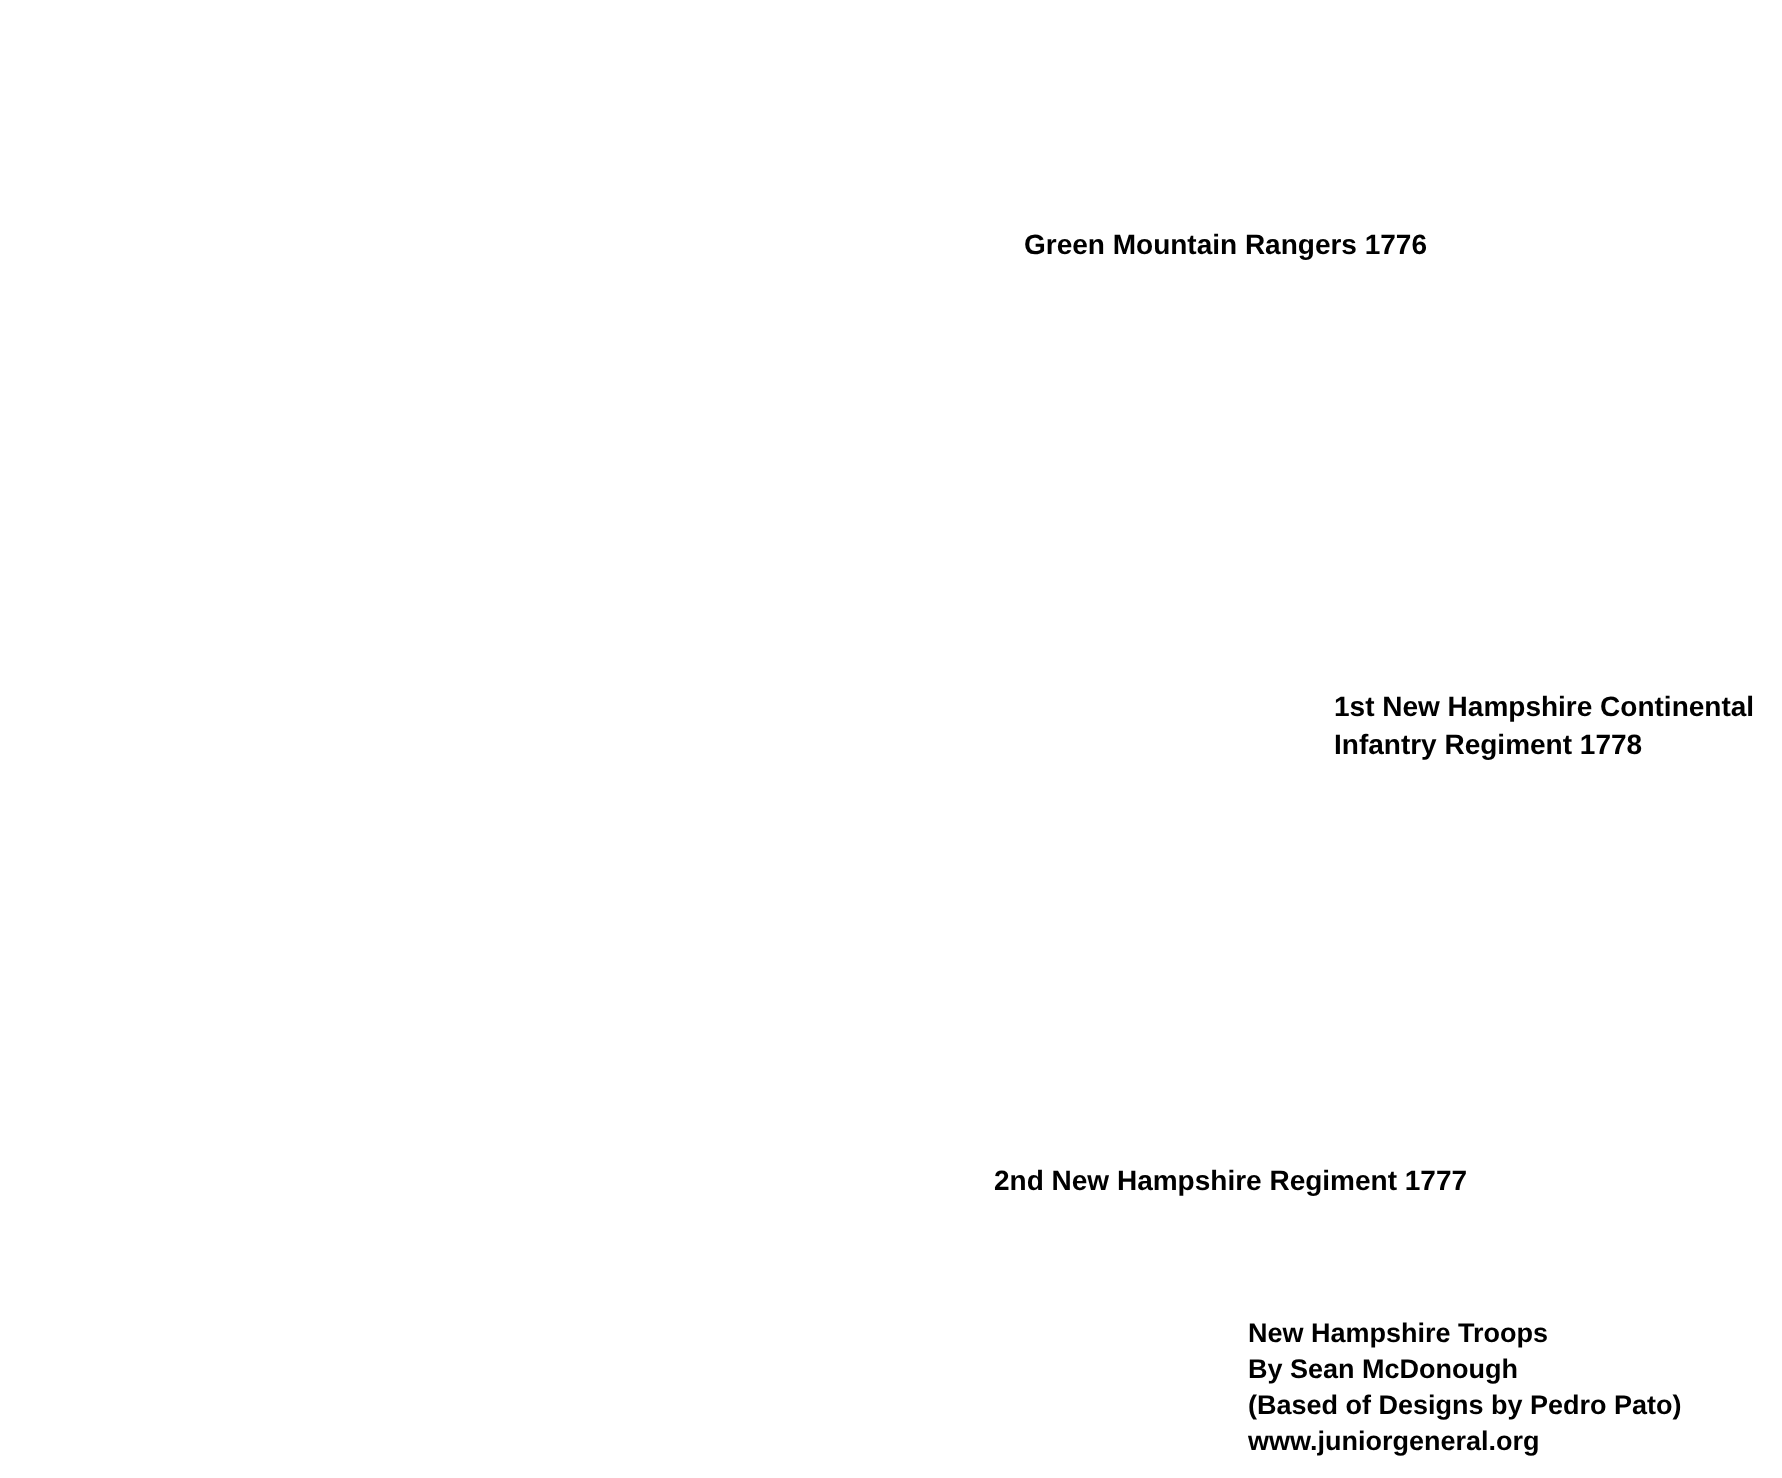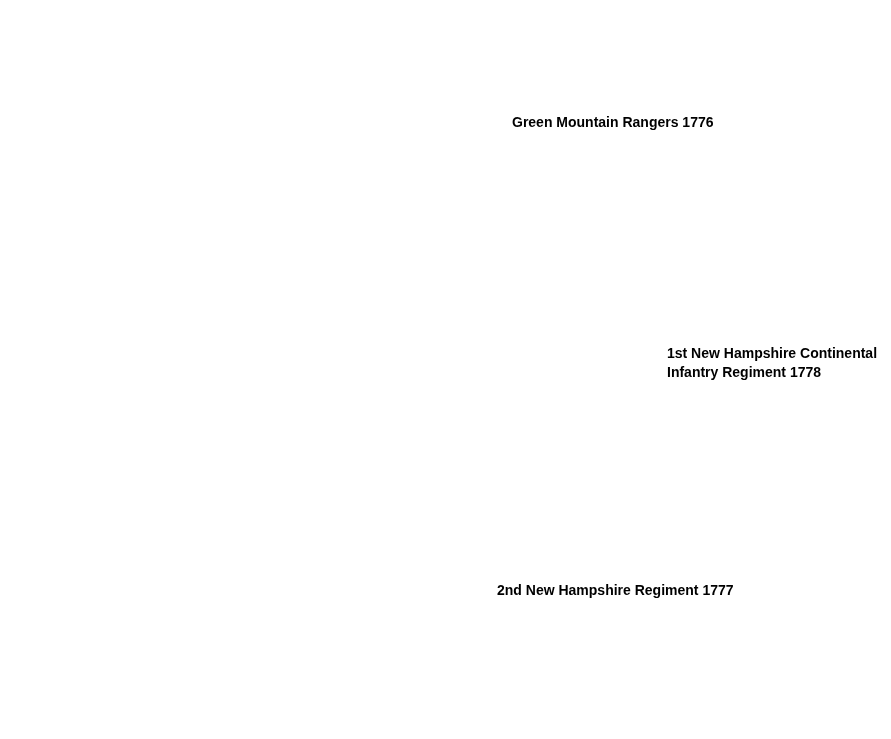--- a/index.html
+++ b/index.html
@@ -31,13 +31,14 @@
   }
 </style>
 </head>
 <body>
 
 <div id="sheet">
     <div class="label" style="left: 512px; top: 110px; white-space: pre;">Green Mountain Rangers 1776</div>
     <div class="label" style="left: 638px; top: 341px; white-space: pre; margin-left: 29px;">1st New Hampshire Continental
 Infantry Regiment 1778</div>
     <div class="label" style="left: 497px; top: 578px; white-space: pre; text-align: right;">2nd New Hampshire Regiment 1777</div>
+    <div class="credit" style="left: 624px; top: 655px;"><div>New Hampshire Troops</div><div>By Sean McDonough</div><div>(Based of Designs by Pedro Pato)</div><div>www.juniorgeneral.org</div></div>
   </div>
 
 </body></html>

